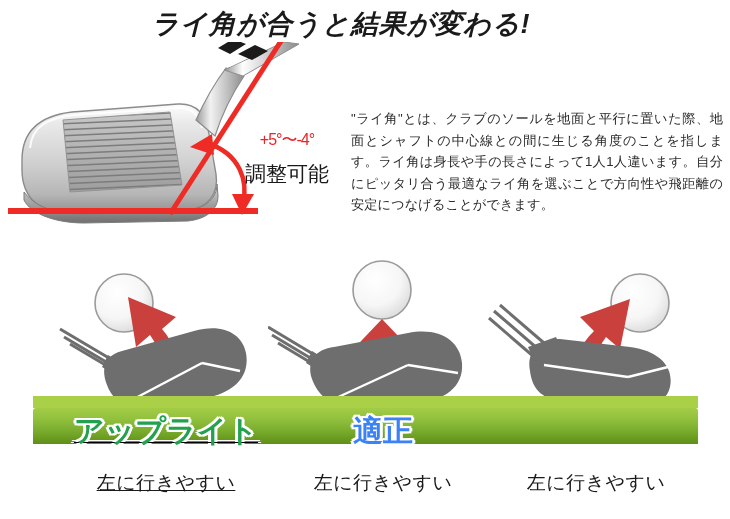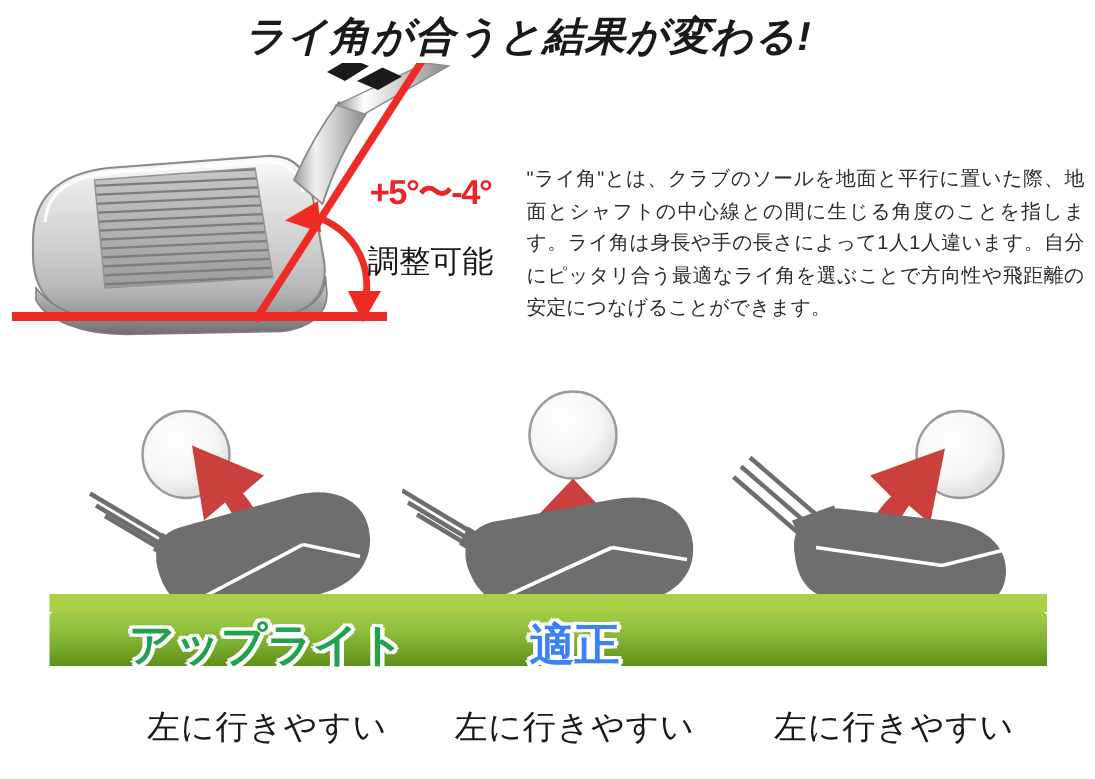--- a/index.html
+++ b/index.html
@@ -7,42 +7,42 @@
     width:730px;height:519px;
     background:#ffffff;
     font-family:"Liberation Sans","DejaVu Sans",sans-serif;
     overflow:hidden;
     position:relative;
   }
   #stage{position:relative;width:730px;height:519px;overflow:hidden;background:#fff;}
 
   
   .title{
-    position:absolute;left:16px;top:6px;width:672px;
+    position:absolute;left:5px;top:6px;width:672px;
     text-align:center;
     font-size:27px;
     font-weight:bold;
     font-style:italic;
     letter-spacing:1px;
     color:#1a1a1a;
     white-space:nowrap;
   }
 
   
   .top-illustration{position:absolute;left:0;top:42px;width:340px;height:182px;}
 
   .ground-line{
     position:absolute;left:8px;top:208px;width:250px;height:6px;
     background:#ee2b24;
   }
 
   .angle-text{
-    position:absolute;left:231px;top:113px;width:112px;
+    position:absolute;left:231px;top:130px;width:112px;
     text-align:center;
-    font-size:23px;font-weight:bold;color:#e8262a;
+    font-size:16px;font-weight:normal;color:#e8262a;
     white-space:nowrap;
     letter-spacing:-1px;
   }
   .angle-sub{
     position:absolute;left:231px;top:147px;width:112px;
     text-align:center;
     font-size:21px;font-weight:normal;color:#1a1a1a;
     white-space:nowrap;
     letter-spacing:0px;
     margin-top:13px;
@@ -91,23 +91,23 @@
       -2px 0 0 #fff, 2px 0 0 #fff, 0 -2px 0 #fff, 0 2px 0 #fff,
       -3px 0 0 #fff, 3px 0 0 #fff;}
   .label-flat{color:#ef8200;
     text-shadow:
       -2px -2px 0 #fff, 2px -2px 0 #fff, -2px 2px 0 #fff, 2px 2px 0 #fff,
       -2px 0 0 #fff, 2px 0 0 #fff, 0 -2px 0 #fff, 0 2px 0 #fff,
       -3px 0 0 #fff, 3px 0 0 #fff;}
 
   .label-sub{
     position:absolute;top:470px;width:240px;text-align:center;
-    font-size:22px;color:#1a1a1a;white-space:nowrap;letter-spacing:0.5px;
-  }
-  .col-1{left:58px;}
+    font-size:19px;color:#1a1a1a;white-space:nowrap;letter-spacing:0.5px;
+  }
+  .col-1{left:46px;text-decoration:underline;}
   .col-2{left:263px;}
   .col-3{left:476px;}
 </style>
 </head>
 <body>
 
 <div id="stage">
 
   <div class="title">ライ角が合うと結果が変わる!</div>
 

